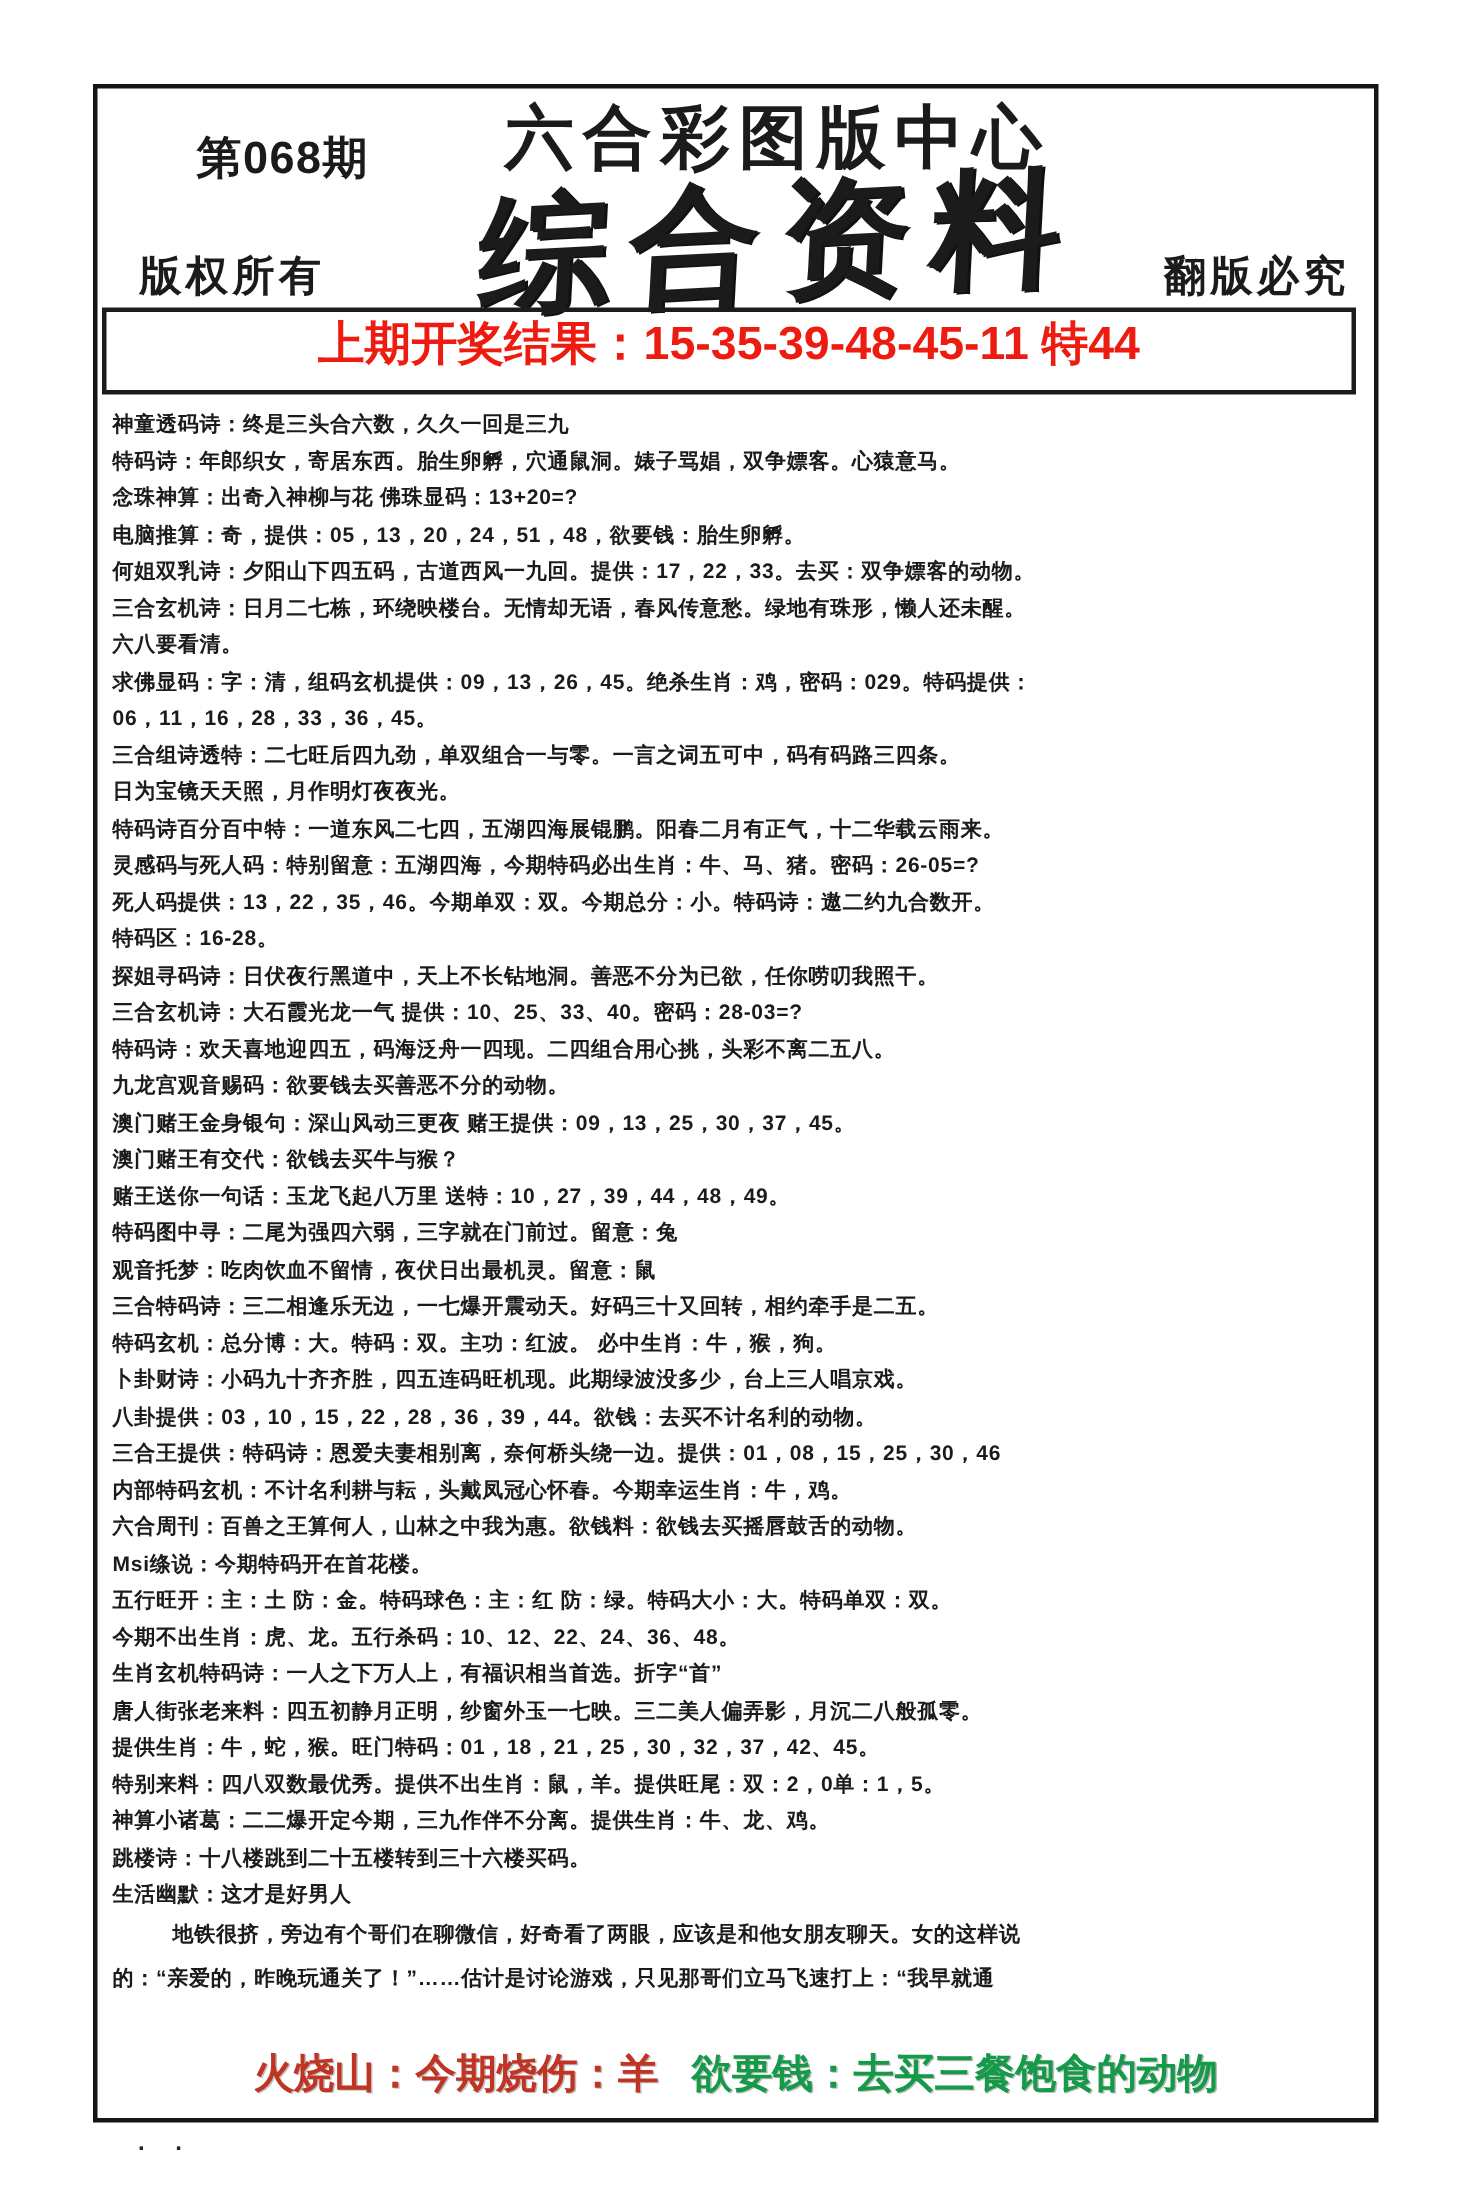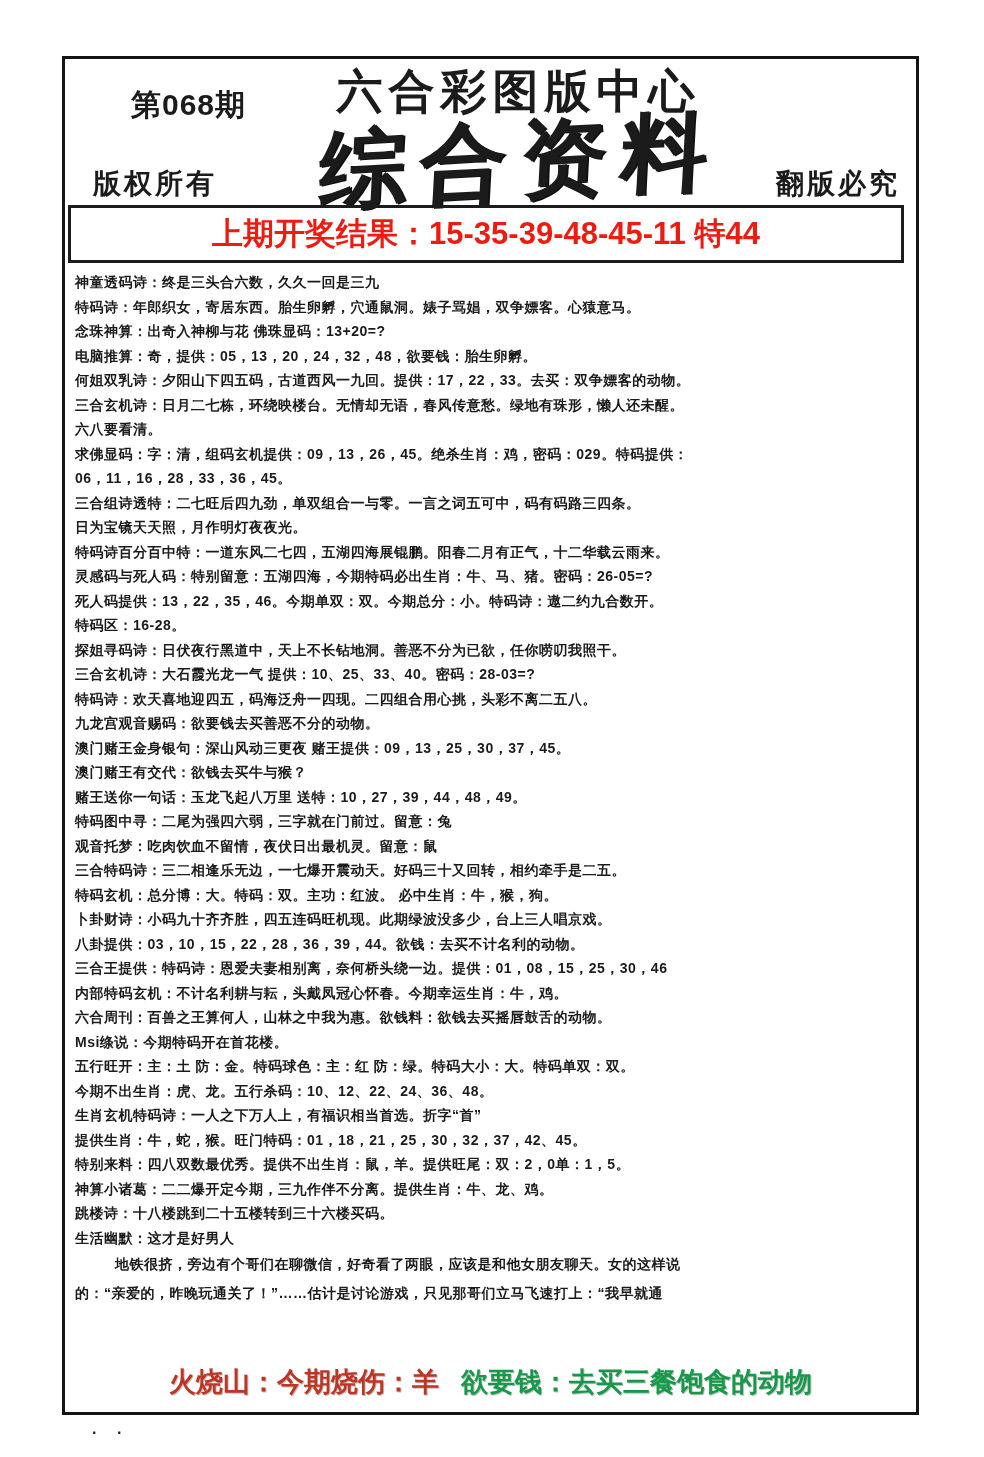--- a/index.html
+++ b/index.html
@@ -40,21 +40,21 @@
     font-size:28px;font-weight:bold;letter-spacing:3px;
   }
   .copy-right{
     position:absolute;right:16px;top:106px;
     font-size:28px;font-weight:bold;letter-spacing:3px;
   }
   .result-box{
     position:absolute;left:3px;top:146px;
     width:830px;height:52px;
     border:3px solid #1c1c1c;
-    display:flex;align-items:center;justify-content:center;
+    display:flex;justify-content:center;
     font-size:31px;font-weight:bold;
     white-space:nowrap;
   }
   .body-text{
     position:absolute;left:10px;top:211px;right:4px;
   }
   .bline{
     font-size:14px;font-weight:bold;
     line-height:24.5px;
     white-space:nowrap;
@@ -95,21 +95,21 @@
     <div class="copy-right">翻版必究</div>
 
     <div class="result-box" style="color:#ee1b10;">
       <span>上期开奖结果：15-35-39-48-45-11  特44</span>
     </div>
 
     <div class="body-text">
       <div class="bline">神童透码诗：终是三头合六数，久久一回是三九</div>
       <div class="bline">特码诗：年郎织女，寄居东西。胎生卵孵，穴通鼠洞。婊子骂娼，双争嫖客。心猿意马。</div>
       <div class="bline">念珠神算：出奇入神柳与花  佛珠显码：13+20=?</div>
-      <div class="bline">电脑推算：奇，提供：05，13，20，24，32，48，欲要钱：胎生卵孵。</div>
+      <div class="bline">电脑推算：奇，提供：05，13，20，24，51，48，欲要钱：胎生卵孵。</div>
       <div class="bline">何姐双乳诗：夕阳山下四五码，古道西风一九回。提供：17，22，33。去买：双争嫖客的动物。</div>
       <div class="bline">三合玄机诗：日月二七栋，环绕映楼台。无情却无语，春风传意愁。绿地有珠形，懒人还未醒。</div>
       <div class="bline">六八要看清。</div>
       <div class="bline">求佛显码：字：清，组码玄机提供：09，13，26，45。绝杀生肖：鸡，密码：029。特码提供：</div>
       <div class="bline">06，11，16，28，33，36，45。</div>
       <div class="bline">三合组诗透特：二七旺后四九劲，单双组合一与零。一言之词五可中，码有码路三四条。</div>
       <div class="bline">日为宝镜天天照，月作明灯夜夜光。</div>
       <div class="bline">特码诗百分百中特：一道东风二七四，五湖四海展锟鹏。阳春二月有正气，十二华载云雨来。</div>
       <div class="bline">灵感码与死人码：特别留意：五湖四海，今期特码必出生肖：牛、马、猪。密码：26-05=?</div>
       <div class="bline">死人码提供：13，22，35，46。今期单双：双。今期总分：小。特码诗：遨二约九合数开。</div>
@@ -127,20 +127,21 @@
       <div class="bline">特码玄机：总分博：大。特码：双。主功：红波。 必中生肖：牛，猴，狗。</div>
       <div class="bline">卜卦财诗：小码九十齐齐胜，四五连码旺机现。此期绿波没多少，台上三人唱京戏。</div>
       <div class="bline">八卦提供：03，10，15，22，28，36，39，44。欲钱：去买不计名利的动物。</div>
       <div class="bline">三合王提供：特码诗：恩爱夫妻相别离，奈何桥头绕一边。提供：01，08，15，25，30，46</div>
       <div class="bline">内部特码玄机：不计名利耕与耘，头戴凤冠心怀春。今期幸运生肖：牛，鸡。</div>
       <div class="bline">六合周刊：百兽之王算何人，山林之中我为惠。欲钱料：欲钱去买摇唇鼓舌的动物。</div>
       <div class="bline">Msi绦说：今期特码开在首花楼。</div>
       <div class="bline">五行旺开：主：土 防：金。特码球色：主：红 防：绿。特码大小：大。特码单双：双。</div>
       <div class="bline">今期不出生肖：虎、龙。五行杀码：10、12、22、24、36、48。</div>
       <div class="bline">生肖玄机特码诗：一人之下万人上，有福识相当首选。折字“首”</div>
+      <div class="bline">唐人街张老来料：四五初静月正明，纱窗外玉一七映。三二美人偏弄影，月沉二八般孤零。</div>
       <div class="bline">提供生肖：牛，蛇，猴。旺门特码：01，18，21，25，30，32，37，42、45。</div>
       <div class="bline">特别来料：四八双数最优秀。提供不出生肖：鼠，羊。提供旺尾：双：2，0单：1，5。</div>
       <div class="bline">神算小诸葛：二二爆开定今期，三九作伴不分离。提供生肖：牛、龙、鸡。</div>
       <div class="bline">跳楼诗：十八楼跳到二十五楼转到三十六楼买码。</div>
       <div class="bline">生活幽默：这才是好男人</div>
       <div class="bline joke indent">地铁很挤，旁边有个哥们在聊微信，好奇看了两眼，应该是和他女朋友聊天。女的这样说</div>
       <div class="bline joke">的：“亲爱的，昨晚玩通关了！”……估计是讨论游戏，只见那哥们立马飞速打上：“我早就通</div>
     </div>
 
     <div class="bottom-banner">

